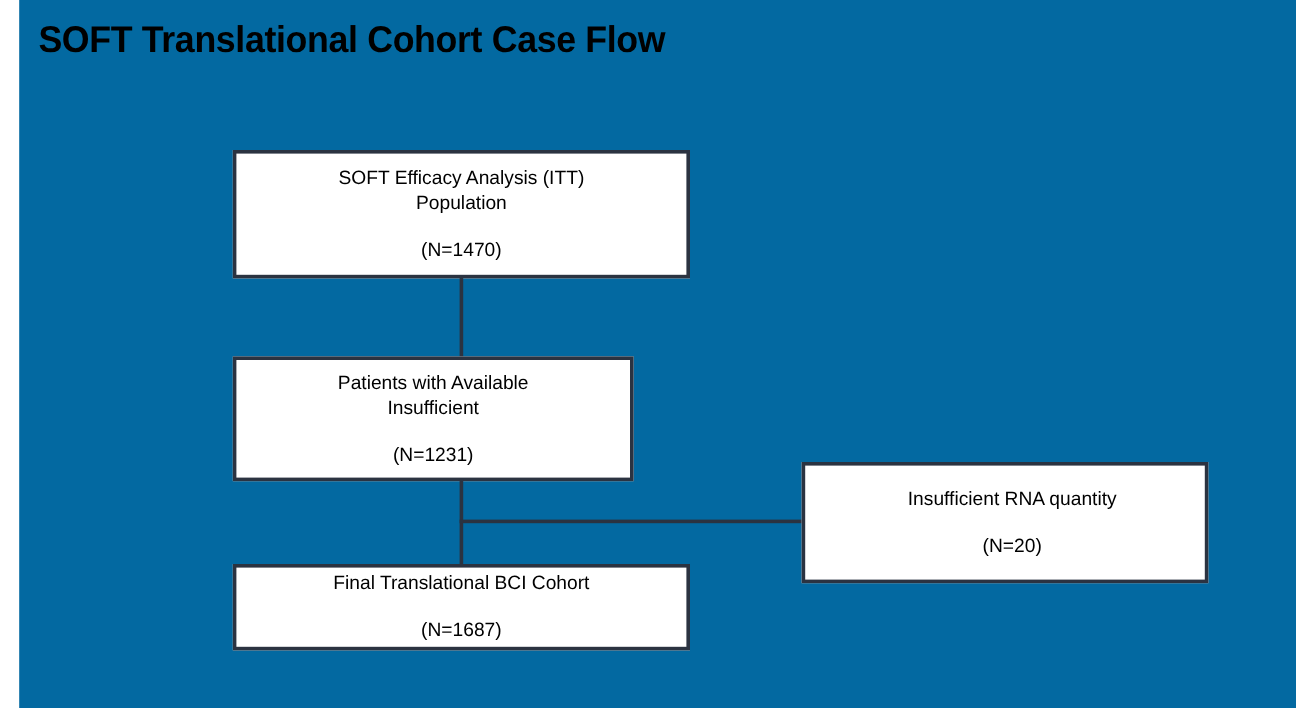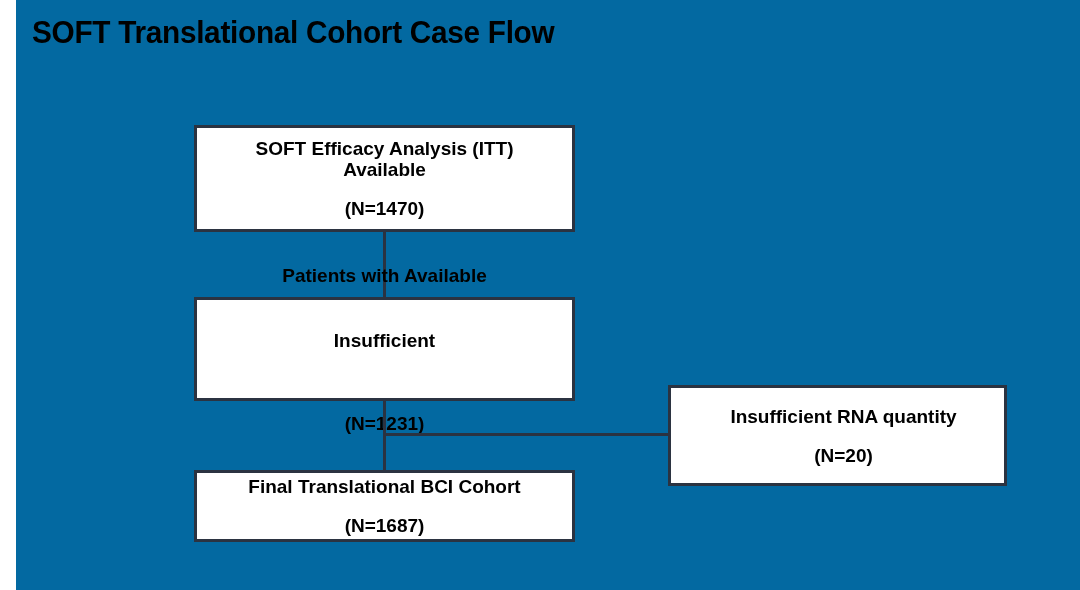--- a/index.html
+++ b/index.html
@@ -46,42 +46,41 @@
     background: #ffffff;
     border: 3px solid #2b3341;
     display: flex;
     flex-direction: column;
     align-items: center;
     justify-content: center;
     text-align: center;
   }
   .node .line {
     font-family: "Liberation Sans", sans-serif;
-    font-weight: bold;
-    font-size: 19px;
+    font-weight: normal;
+    font-size: 16px;
     line-height: 21px;
     color: #000000;
     white-space: nowrap;
   }
   .node .line.count {
     margin-top: 18px;
   }
 
   #node-itt {
     left: 178px;
     top: 125px;
     width: 381px;
     height: 107px;
   }
   #node-biospecimens {
     left: 178px;
     top: 297px;
-    width: 381px;
+    width: 334px;
     height: 104px;
-    gap: 44px;
   }
   #node-final-cohort {
     left: 178px;
     top: 470px;
     width: 381px;
     height: 72px;
   }
   #node-excluded-rna {
     left: 652px;
     top: 385px;
@@ -116,21 +115,21 @@
 </style>
 </head>
 <body>
 
 <div id="flow-canvas">
 
   <div class="diagram-title">SOFT Translational Cohort Case Flow</div>
 
   <div class="node" id="node-itt">
     <div class="line">SOFT Efficacy Analysis (ITT)</div>
-    <div class="line">Available</div>
+    <div class="line">Population</div>
     <div class="line count">(N=1470)</div>
   </div>
 
   <div class="connector v" id="connector-itt-to-biospecimens"></div>
 
   <div class="node" id="node-biospecimens">
     <div class="line">Patients with Available</div>
     <div class="line">Insufficient</div>
     <div class="line count">(N=1231)</div>
   </div>

